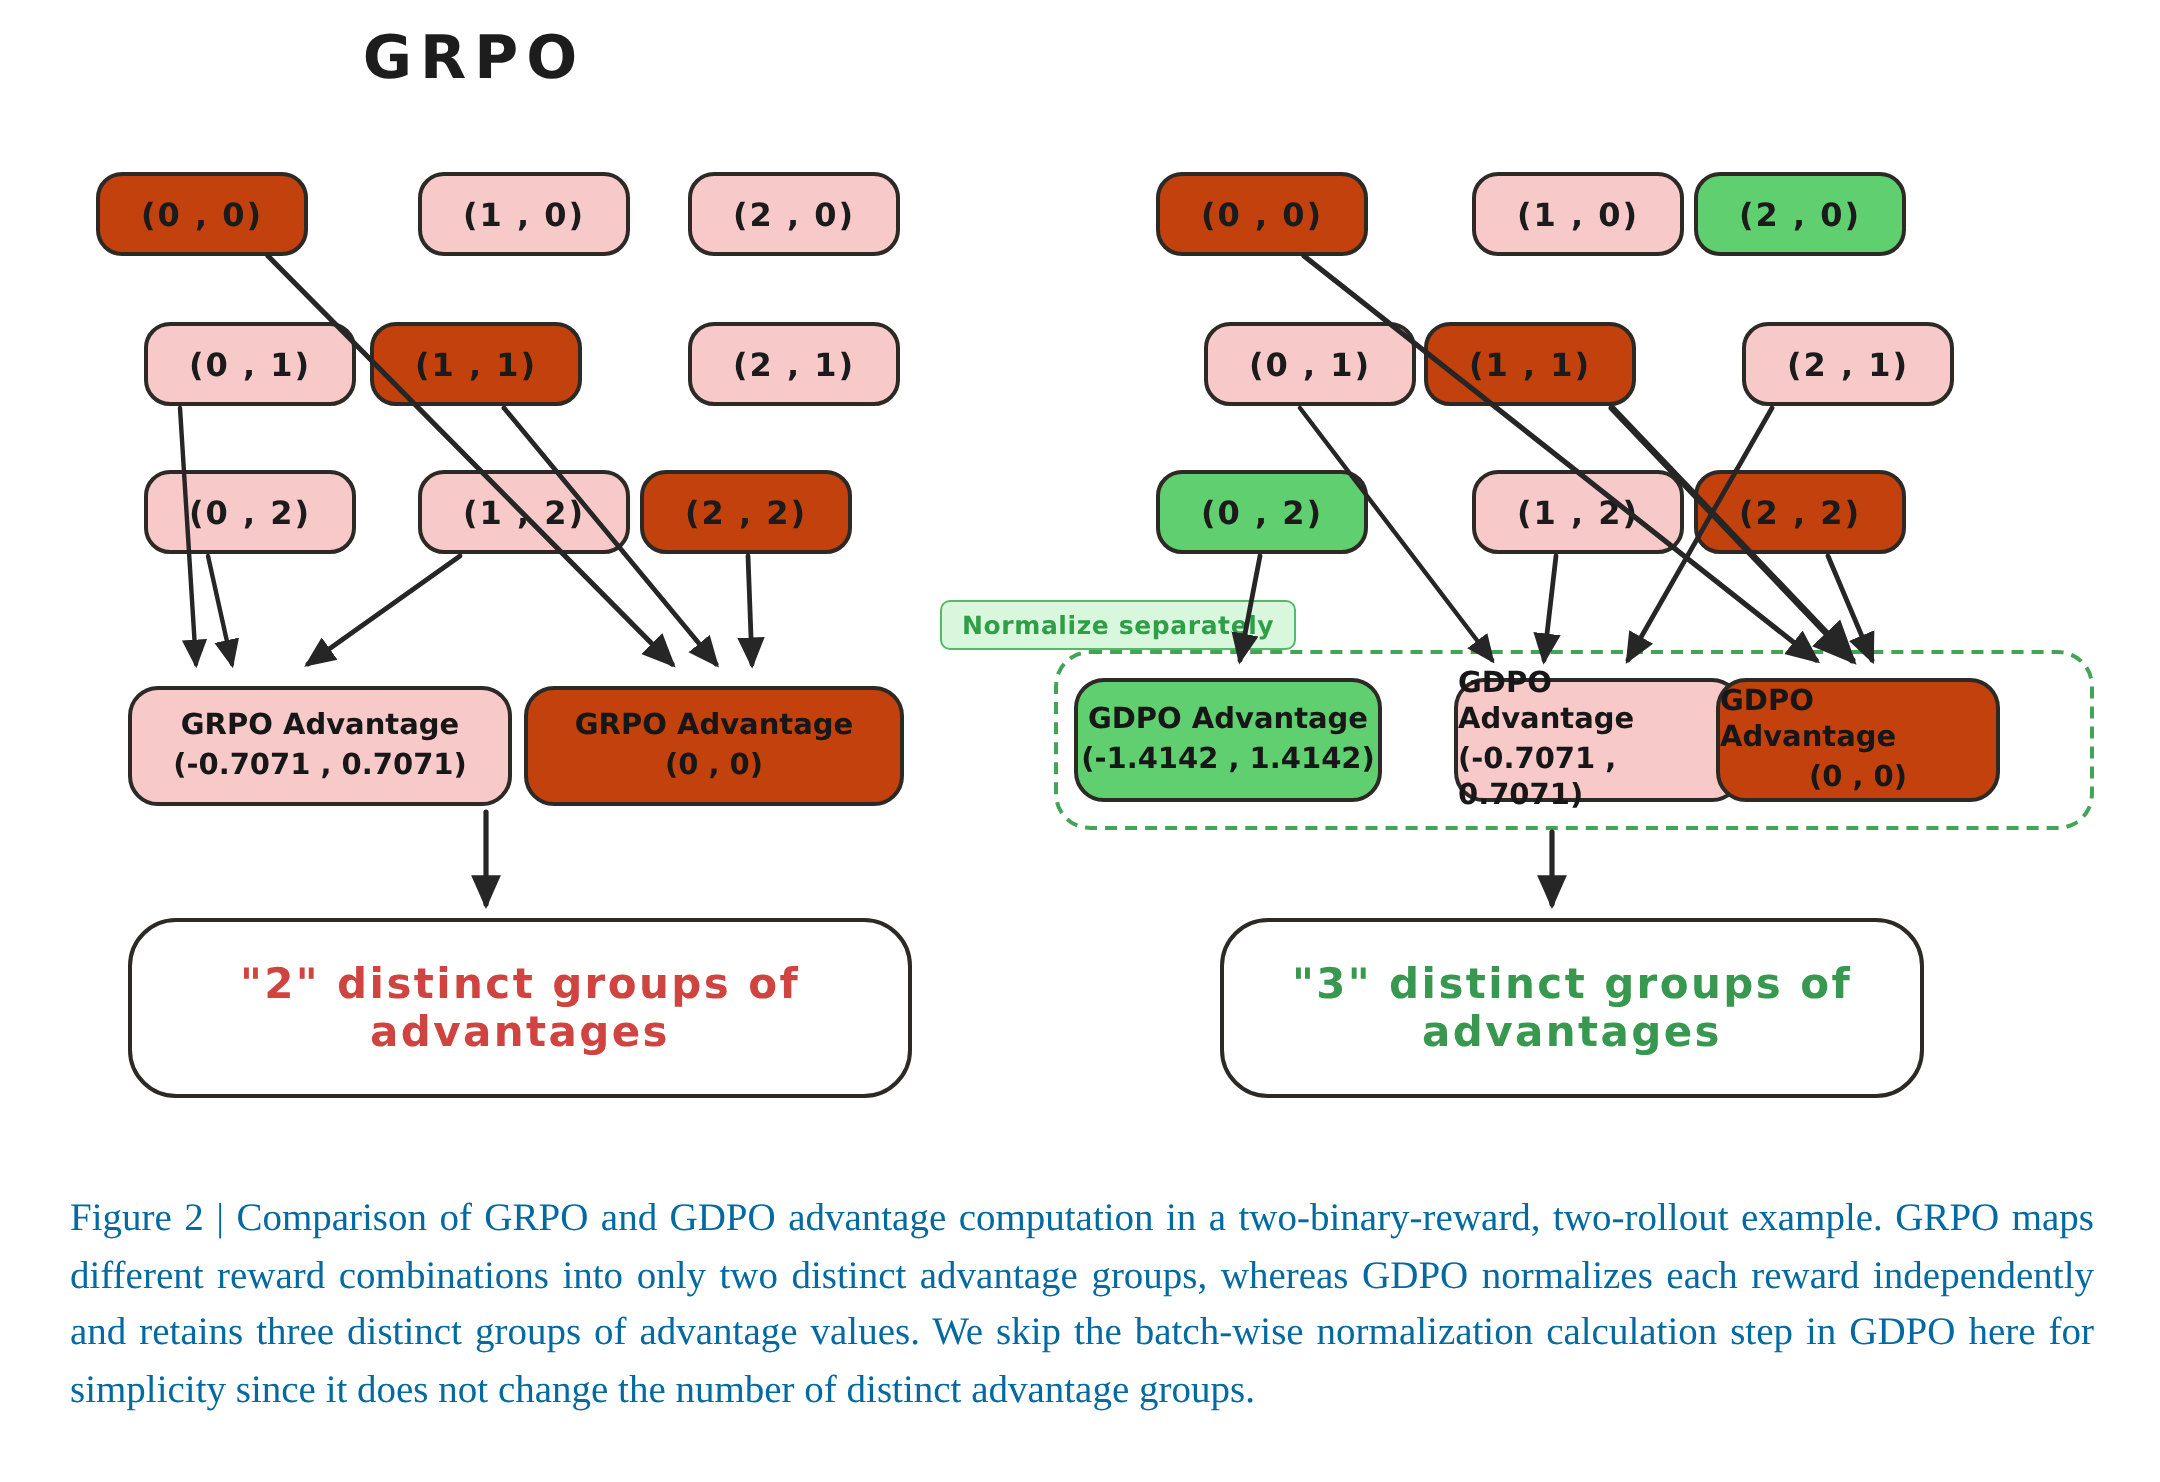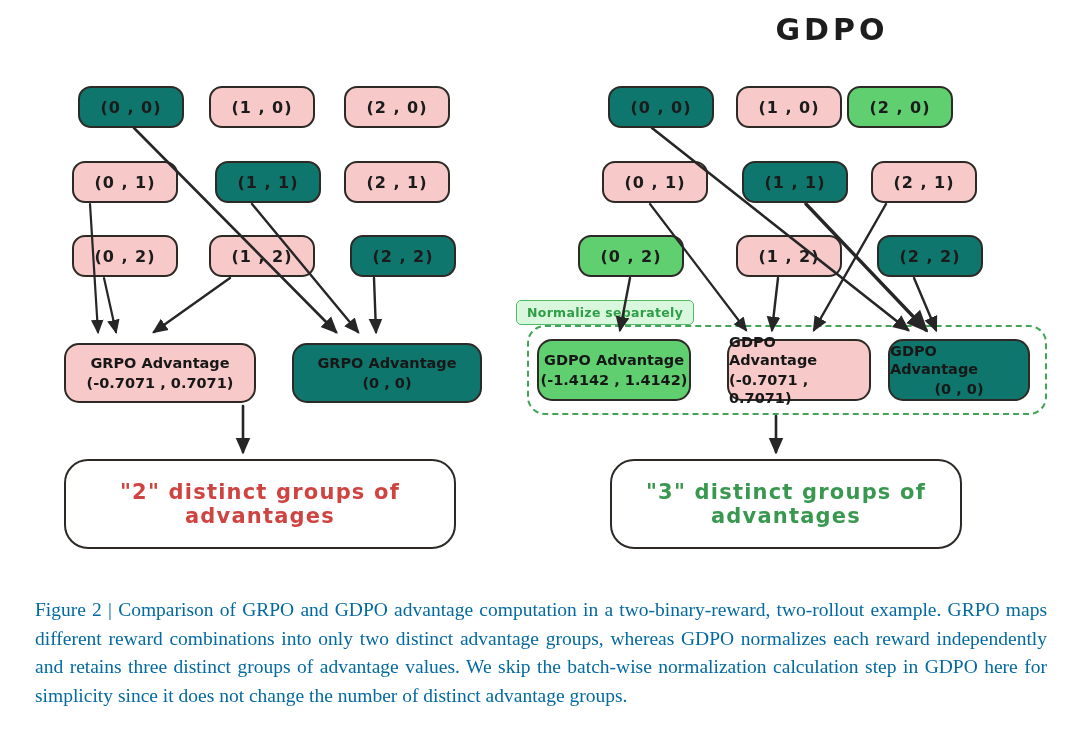--- a/index.html
+++ b/index.html
@@ -8,52 +8,52 @@
   .canvas { position:relative; width:1080px; height:741px; background:#fff; overflow:hidden; }
 
   .panel-title { position:absolute; width:220px; text-align:center; font-size:30px; font-weight:700;
                  letter-spacing:4px; color:#1d1d1d; z-index:3; }
 
   .cell { position:absolute; width:106px; height:42px; border:2.5px solid #2d2a26; border-radius:13px;
           display:flex; align-items:center; justify-content:center; font-size:16px; font-weight:600;
           color:#1b1b1b; letter-spacing:1px; z-index:3; }
 
   [data-color="pink"]  { background:#f8c9c9;margin-left:24px; }
-  [data-color="gray"]  { background:#0f766e;margin-left:30px; }
+  [data-color="gray"]  { background:#c2410c; }
   [data-color="green"] { background:#5fcf70; }
 
   .result { position:absolute; border:2.5px solid #2d2a26; border-radius:15px; display:flex;
             flex-direction:column; align-items:center; justify-content:center; gap:2px;
             font-weight:600; color:#171717; z-index:4; }
   .result span { display:block; font-size:14.5px; line-height:1.25; }
 
   .dashed-group { position:absolute; left:527px; top:325px; width:520px; height:90px;
                   border:2.5px dashed #43a457; border-radius:18px; z-index:2; background:transparent; }
 
   .norm-label { position:absolute; left:470px; top:300px; background:#d9f7dd; border:1.5px solid #54b96a;
                 border-radius:5px; color:#2e9e47; font-size:12.5px; font-weight:600; padding:4px 10px;
-                z-index:5; letter-spacing:0.3px;margin-left:46px; }
+                z-index:5; letter-spacing:0.3px; }
 
   .summary-box { position:absolute; border:2.5px solid #2d2a26; border-radius:24px; background:#fff;
                  display:flex; align-items:center; justify-content:center; font-size:21px; font-weight:700;
                  letter-spacing:1.2px; z-index:4; text-align:center; }
   .summary-red   { color:#cf4440; }
   .summary-green { color:#39984f; }
 
   .caption { position:absolute; left:35px; top:596px; width:1012px; font-family:"Liberation Serif", serif;
              font-size:19.5px; line-height:1.47; color:#0369a1; text-align:justify; z-index:3; }
 
   .arrows-svg { position:absolute; left:0; top:0; z-index:6; pointer-events:none; }
 </style>
 </head>
 <body>
 
 <div class="canvas">
 
-  <div class="panel-title" style="left:722px; top:12px;">GDPO</div>
+  <div class="panel-title" style="left:127px; top:12px;">GRPO</div>
 
   <div class="cell" style="left:48px;top:86px" data-color="gray">
       <span>(0 , 0)</span>
     </div>
   <div class="cell" style="left:185px;top:86px" data-color="pink">
       <span>(1 , 0)</span>
     </div>
   <div class="cell" style="left:320px;top:86px" data-color="pink">
       <span>(2 , 0)</span>
     </div>

